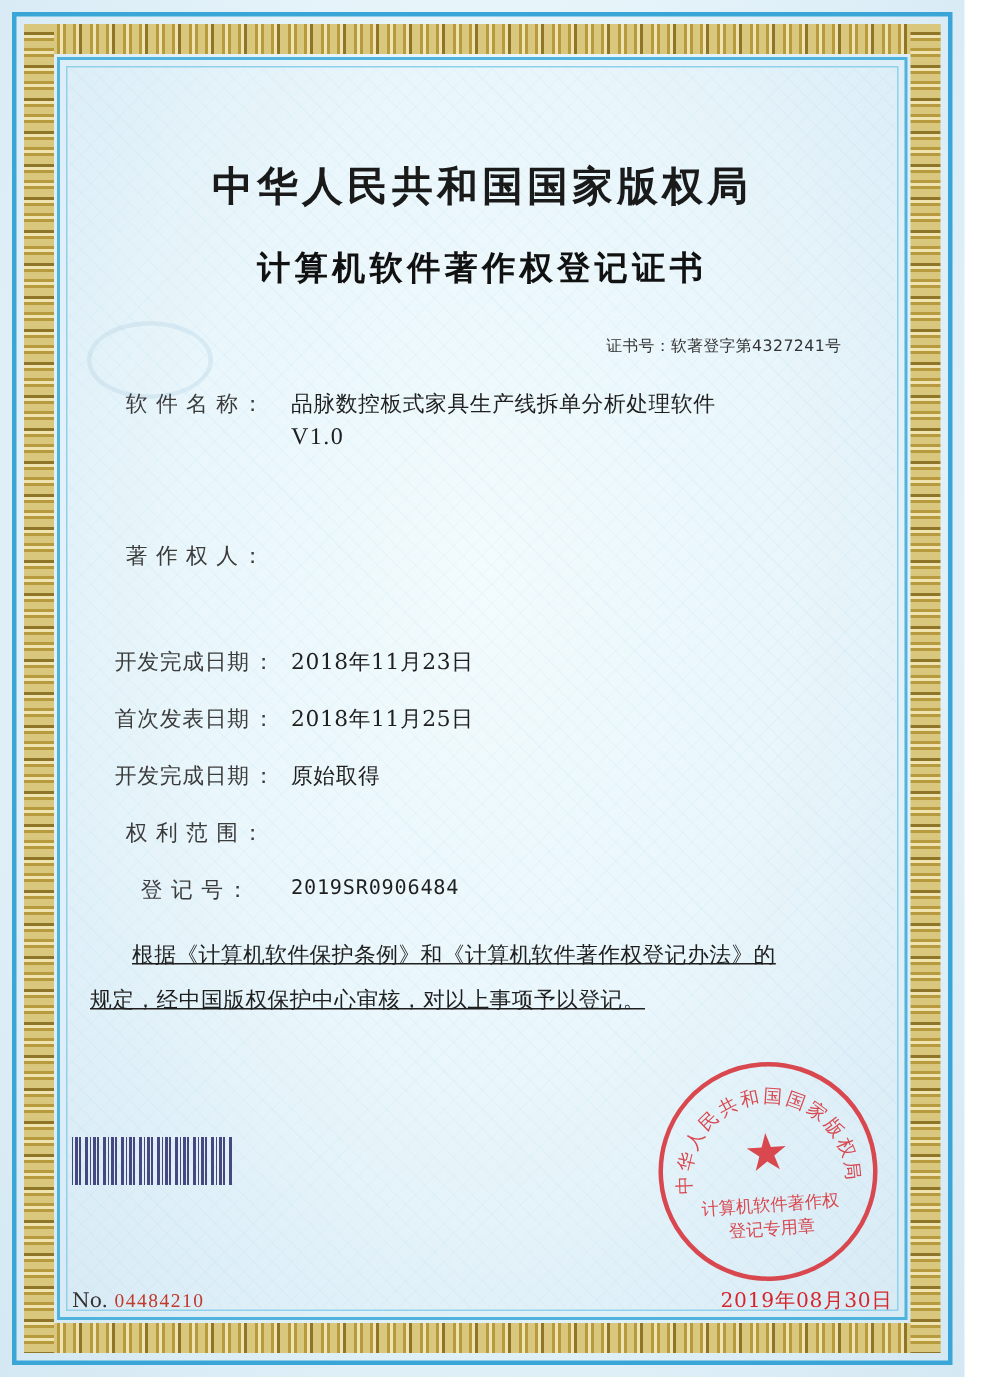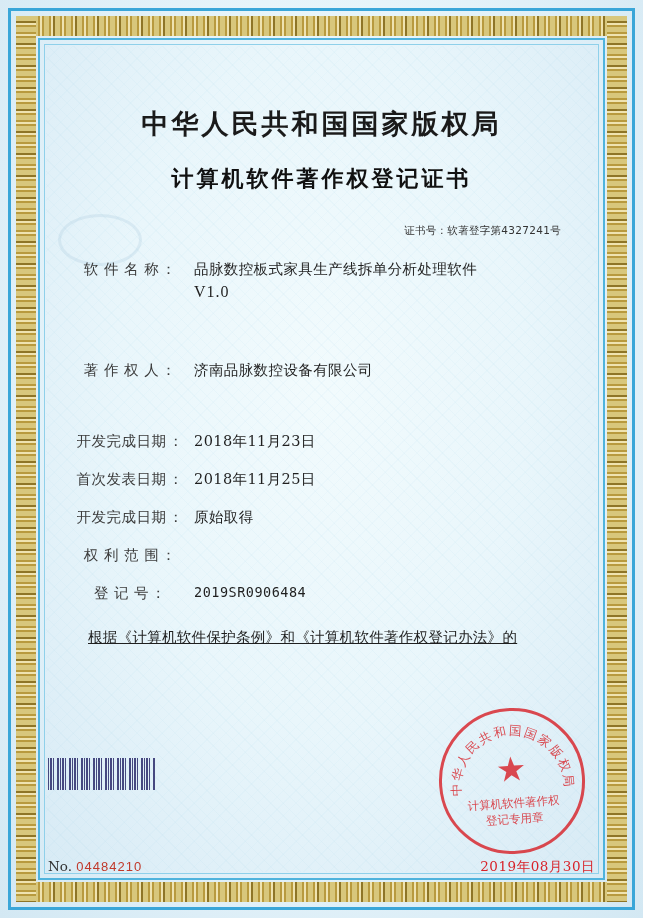--- a/index.html
+++ b/index.html
@@ -259,21 +259,21 @@
     align-items: baseline;
     font-size: 13.5px;
     color: #c0392b;
   }
   .footer-no {
     color: #333;
     font-family: "DejaVu Serif", serif;
   }
   .footer-no .num {
     color: #c0392b;
-    font-family: Liberation Sans, sans-serif;
+    font-family: Liberation Serif, serif;
     letter-spacing: 1px;
     font-size: 13px;
   }
   .footer-date {
     color: #d8232a;
     font-family: "DejaVu Serif", serif;
     letter-spacing: .5px;
   }
 
   .watermark {
@@ -325,21 +325,20 @@
         </div>
       </div>
 
       <div class="section-gap-1"></div>
 
       <div class="field-row big">
         <div class="field-label spread">
           <span>著 作 权 人</span>
             <span class="field-colon">：</span>
         </div>
-        <div class="field-value">济南品脉数控设备有限公司</div>
       </div>
 
       <div class="section-gap-2"></div>
 
       <div class="field-row">
         <div class="field-label spread">
           <span>开发完成日期</span>
             <span class="field-colon">：</span>
         </div>
         <div class="field-value">2018年11月23日</div>
@@ -373,20 +372,21 @@
           <span>登 记 号</span>
             <span class="field-colon">：</span>
         </div>
         <div class="field-value value-mono">2019SR0906484</div>
       </div>
 
     </div>
 
     <div class="statement">
       <span class="indent">根据《计算机软件保护条例》和《计算机软件著作权登记办法》的</span>
+      <span>规定，经中国版权保护中心审核，对以上事项予以登记。</span>
     </div>
 
   </div>
 
   <div class="barcode"></div>
 
   <div class="seal">
     <svg class="seal-arc" viewBox="0 0 140 140">
       <defs>
         <path id="arcpath" d="M 18,76 A 52,52 0 1 1 122,76"></path>

